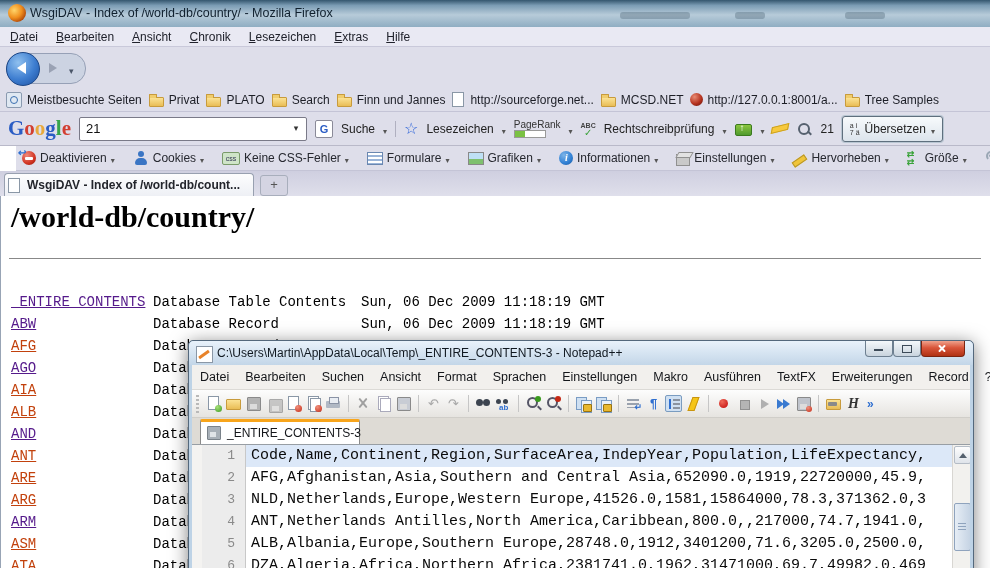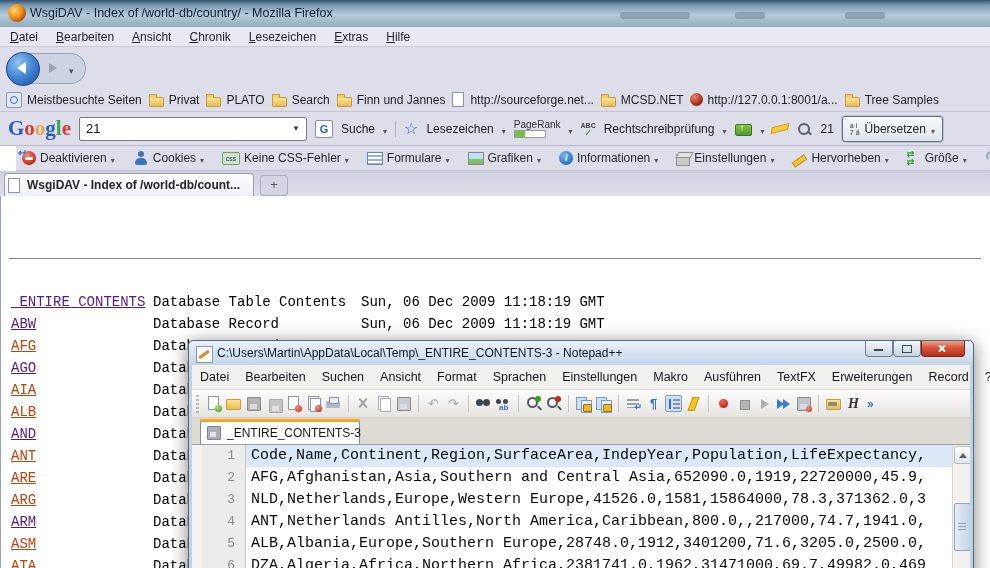--- a/index.html
+++ b/index.html
@@ -415,20 +415,21 @@
 
   <div class="abs ff-tabbar">
     <div class="ff-tab">
       <span class="ic-page"></span>
       <span class="ff-tab-label">WsgiDAV - Index of /world-db/count...</span>
     </div>
     <div class="ff-newtab">+</div>
   </div>
 
   <div class="abs ff-content">
+    <div class="page-h1">/world-db/country/</div>
     <div class="page-hr"></div>
 
     <div class="dir-row mono" style="top:98px">
         <a class="dl visited">_ENTIRE_CONTENTS</a>
         <span class="dtype">Database Table Contents</span>
         <span class="ddate">Sun, 06 Dec 2009 11:18:19 GMT</span>
       </div>
     <div class="dir-row mono" style="top:120px">
         <a class="dl visited">ABW</a>
         <span class="dtype">Database Record</span>

